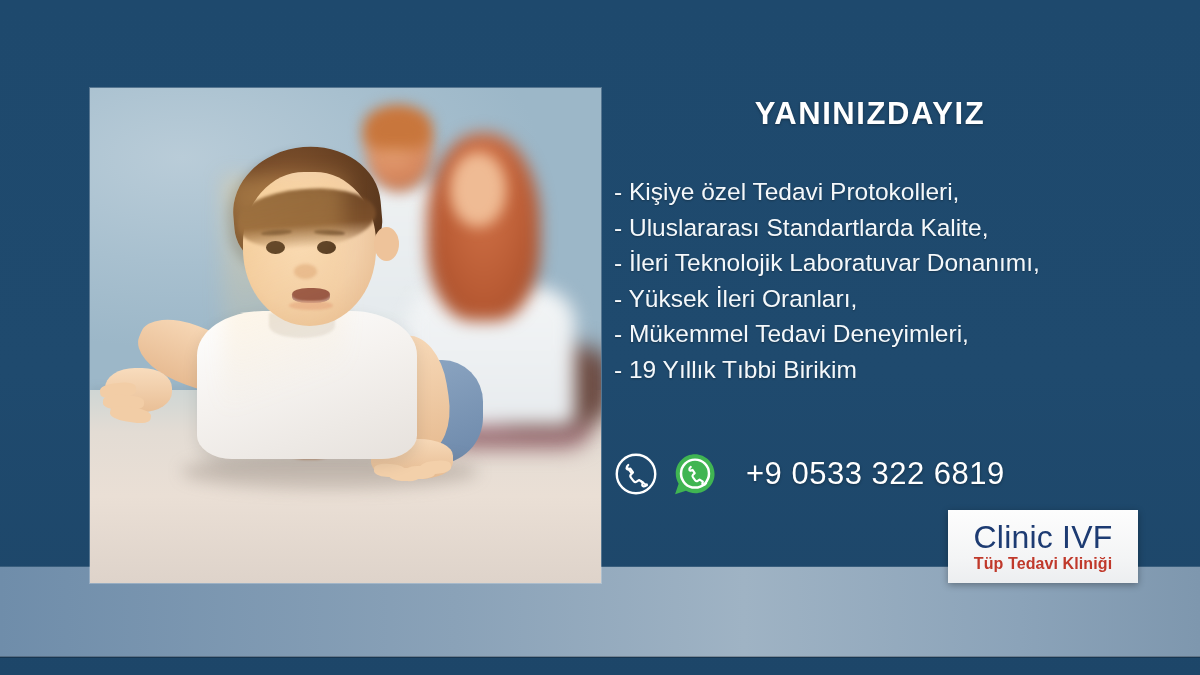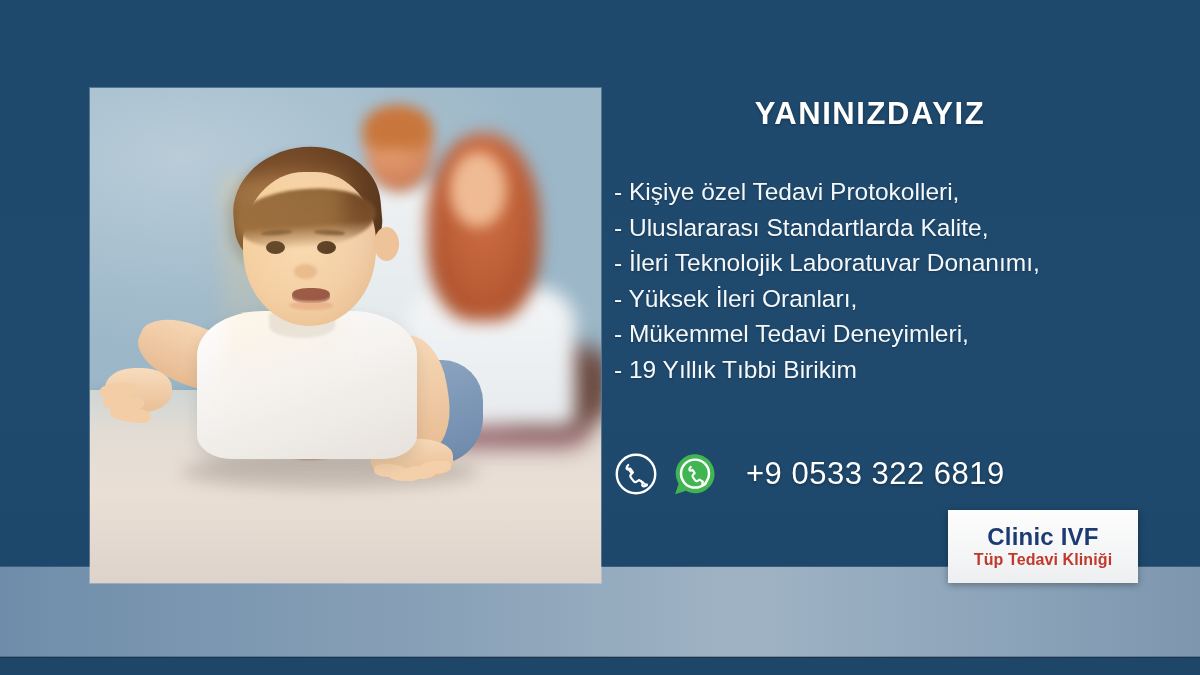--- a/index.html
+++ b/index.html
@@ -327,22 +327,22 @@
     height: 73px;
     background: linear-gradient(180deg, #fdfdfd 0%, #f3f4f5 70%, #eceef0 100%);
     box-shadow: 0 2px 7px rgba(0,0,0,.32);
     display: flex;
     flex-direction: column;
     align-items: center;
     justify-content: center;
     overflow: hidden;
   }
   .logo-main {
-    font-size: 24px;
-    font-weight: 700;
+    font-size: 32px;
+    font-weight: 400;
     letter-spacing: .2px;
     line-height: 1;
     margin-bottom: 3px;
   }
   .logo-sub {
     font-size: 16px;
     font-weight: 700;
     letter-spacing: .1px;
     line-height: 1;
   }

